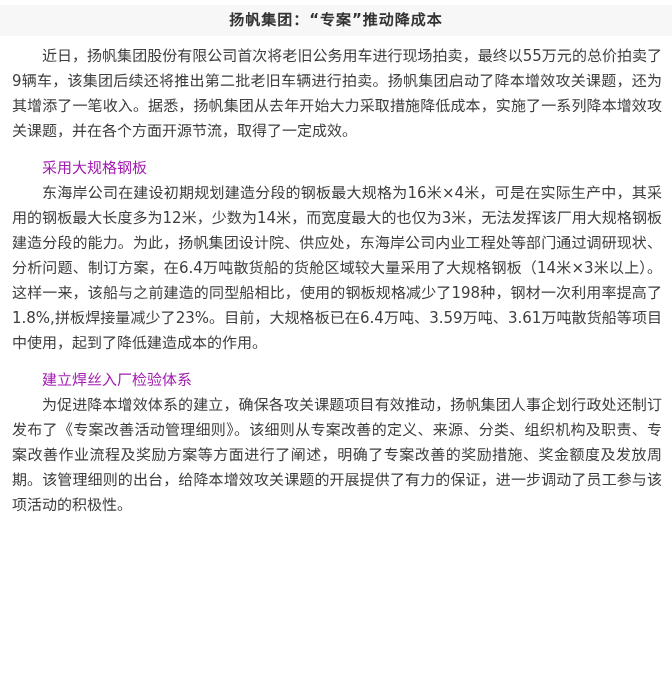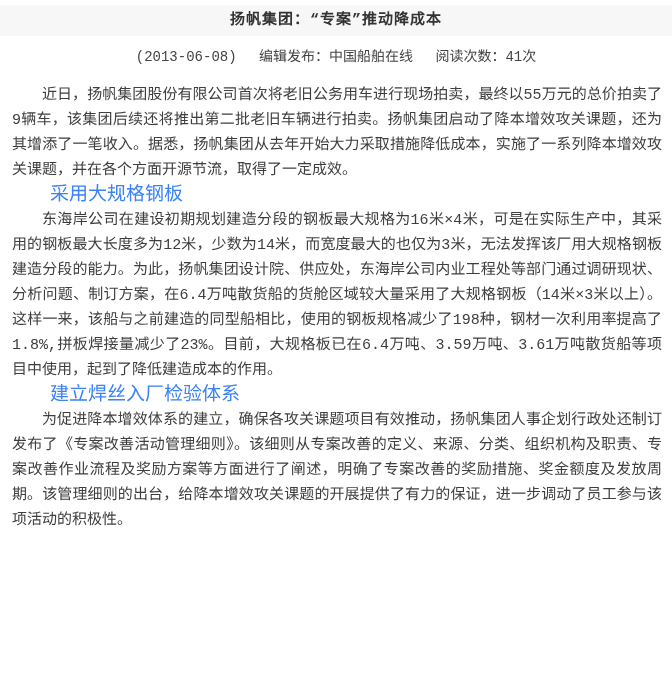--- a/index.html
+++ b/index.html
@@ -1,15 +1,15 @@
 <!DOCTYPE html>
 <html lang="zh-CN"><head>
   <meta charset="utf-8">
   <style>
-    * { margin: 0; padding: 0; box-sizing: border-box; font-family: Liberation Mono, monospace; }
+    * { margin: 0; padding: 0; box-sizing: border-box; }
     html, body {
       width: 672px;
       background: #ffffff;
       font-family: "DejaVu Sans", "Liberation Sans", sans-serif;
     }
     .page {
       width: 672px;
       height: 694px;
       background: #ffffff;
       overflow: hidden;
@@ -39,42 +39,33 @@
       line-height: 25px;
       color: #3e3e3e;
       text-align: justify;
     }
     .para {
       text-indent: 2em;
       margin: 0;
     }
     .section-heading {
       text-indent: 2em;
-      margin-top: 0;
-      font-size: 19px;
+      margin-top: 12px;
+      font-size: 15px;
       font-weight: normal;
-      color: #3b82f6;
+      color: #a21caf;
     }
   </style>
 </head>
 <body>
 
 <div class="page">
 
   <div class="title-bar">扬帆集团：“专案”推动降成本</div>
 
-  <div class="meta-line">
-    <span class="meta-seg">(2013-06-08)</span>
-    <span class="meta-seg">
-      <span>编辑发布：</span><span>中国船舶在线</span>
-    </span>
-    <span class="meta-seg">
-      <span>阅读次数：</span><span>41次</span>
-    </span>
-  </div>
 
   <div class="article">
     <p class="para">近日，扬帆集团股份有限公司首次将老旧公务用车进行现场拍卖，最终以55万元的总价拍卖了9辆车，该集团后续还将推出第二批老旧车辆进行拍卖。扬帆集团启动了降本增效攻关课题，还为其增添了一笔收入。据悉，扬帆集团从去年开始大力采取措施降低成本，实施了一系列降本增效攻关课题，并在各个方面开源节流，取得了一定成效。</p>
 
     <h3 class="section-heading">采用大规格钢板</h3>
 
 
     <p class="para">东海岸公司在建设初期规划建造分段的钢板最大规格为16米×4米，可是在实际生产中，其采用的钢板最大长度多为12米，少数为14米，而宽度最大的也仅为3米，无法发挥该厂用大规格钢板建造分段的能力。为此，扬帆集团设计院、供应处，东海岸公司内业工程处等部门通过调研现状、分析问题、制订方案，在6.4万吨散货船的货舱区域较大量采用了大规格钢板（14米×3米以上）。这样一来，该船与之前建造的同型船相比，使用的钢板规格减少了198种，钢材一次利用率提高了1.8%,拼板焊接量减少了23%。目前，大规格板已在6.4万吨、3.59万吨、3.61万吨散货船等项目中使用，起到了降低建造成本的作用。</p>
 
     <h3 class="section-heading">建立焊丝入厂检验体系</h3>

